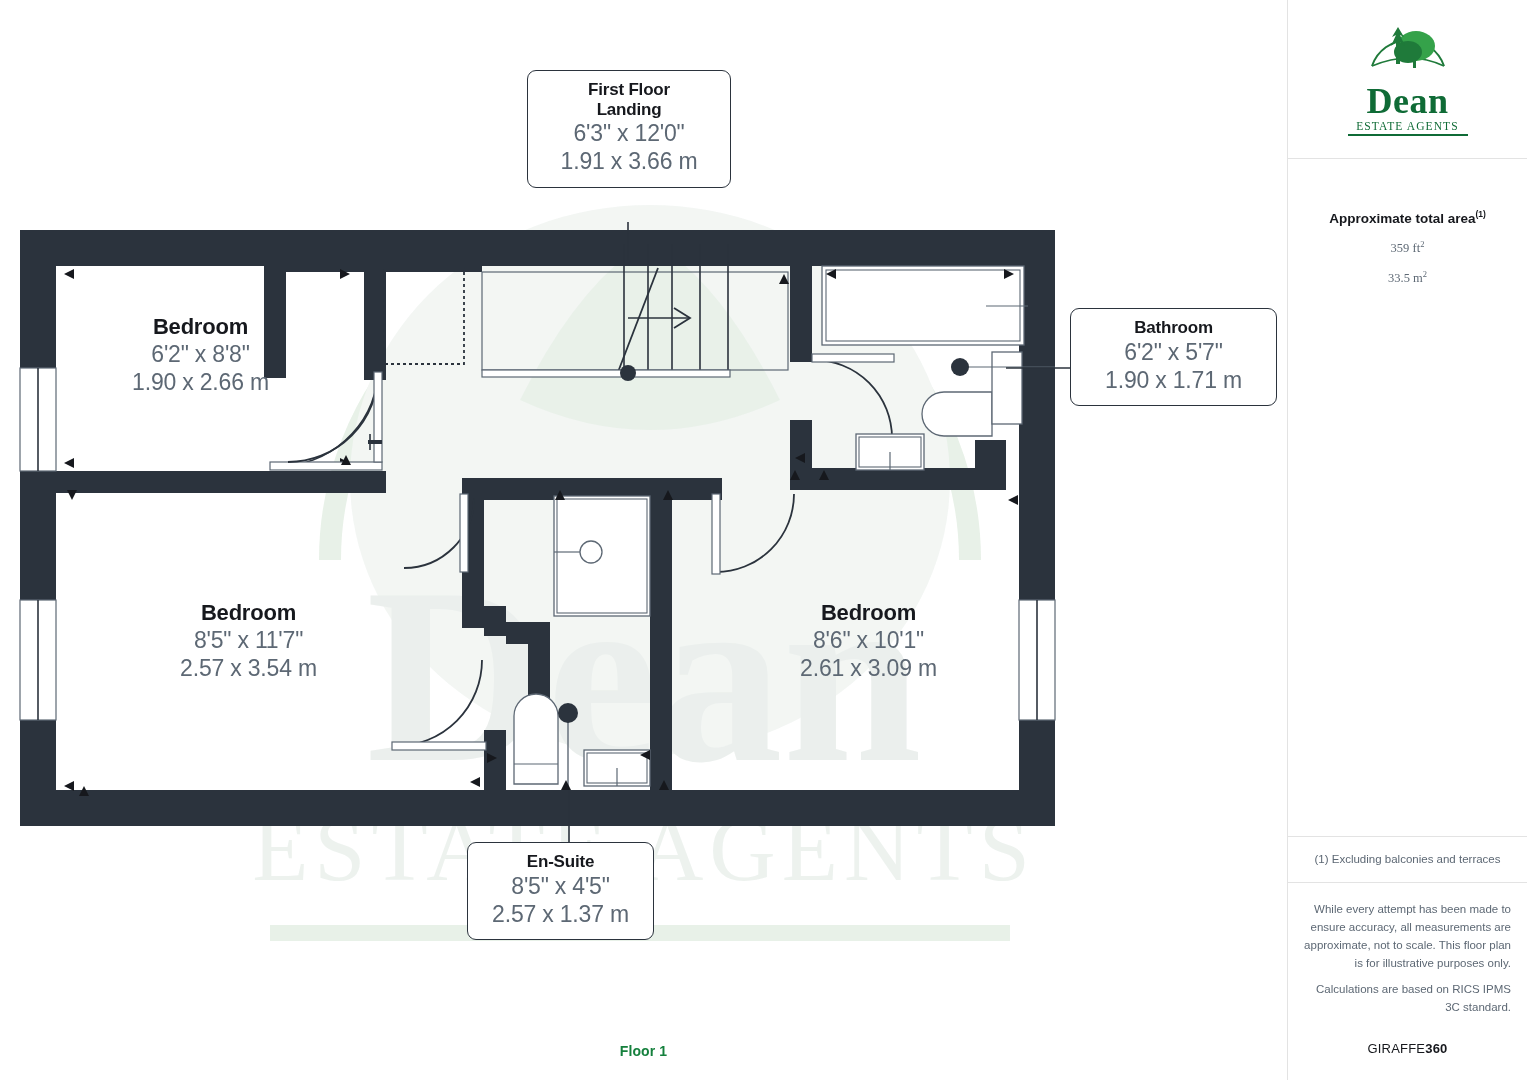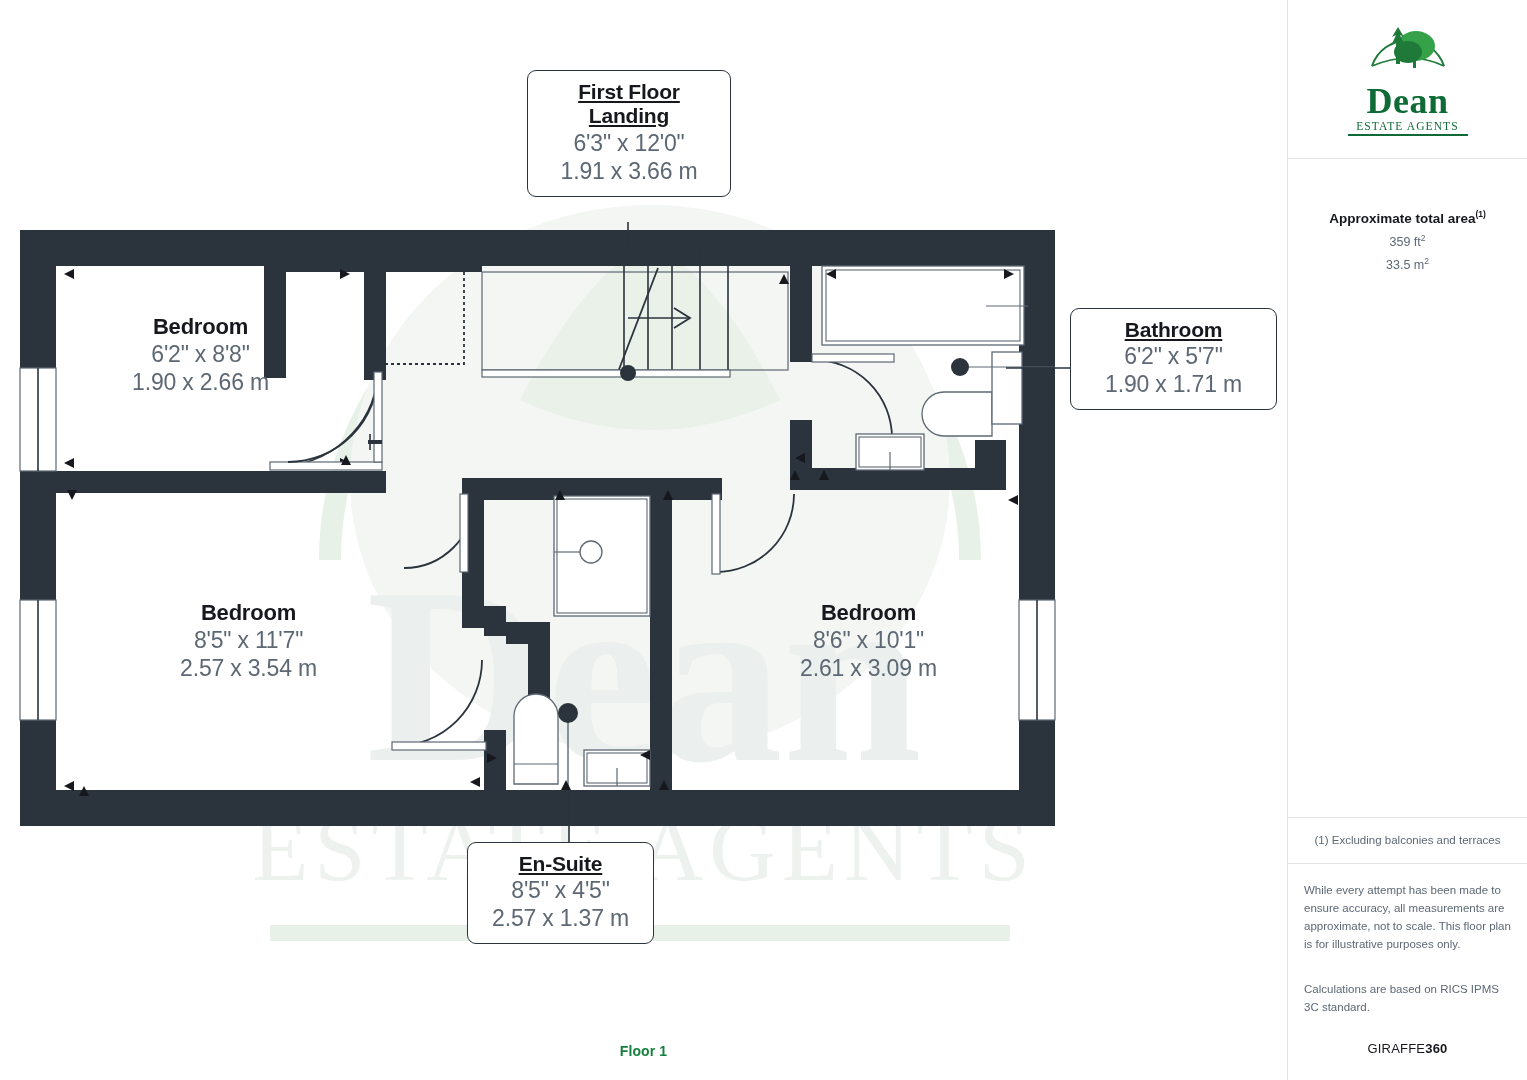--- a/index.html
+++ b/index.html
@@ -33,22 +33,22 @@
   .callout {
     position: absolute;
     background: #fff;
     border: 1.6px solid #2b333d;
     border-radius: 9px;
     text-align: center;
     padding: 9px 14px 11px;
     z-index: 6;
   }
   .callout .c-title {
-    font-size: 21px; font-weight: 700; color: #16181d;
-    line-height: 1.16; letter-spacing: -.2px; white-space: pre-line; text-decoration: underline;
+    font-size: 17px; font-weight: 700; color: #16181d;
+    line-height: 1.16; letter-spacing: -.2px; white-space: pre-line;
   }
   .callout .c-dim {
     font-size: 23px; color: #5d6874; line-height: 1.22;
     letter-spacing: -.2px; white-space: nowrap;
   }
 
   
   .roomlabel { position: absolute; text-align: center; z-index: 5; }
   .roomlabel .c-title {
     font-size: 22px; font-weight: 700; color: #16181d;
@@ -78,34 +78,34 @@
   .logo-sub {
     font-family: "Liberation Serif", serif;
     font-size: 11.5px; color: #0f6b36; letter-spacing: 1.1px;
     padding-bottom: 2px; border-bottom: 2px solid #0f6b36;
     margin-top: 1px;
   }
 
   .sb-area-cell { padding: 30px 12px 0; text-align: center; }
   .area-title { font-size: 13.5px; font-weight: 700; color: #16181d; margin-top: 20px; }
   .area-title sup { font-size: 8.5px; }
-  .area-val { font-size: 12.5px; color: #5d6874; margin-top: 7px; }
+  .area-val { font-size: 12.5px; color: #5d6874; margin-top: 13px; font-family: Liberation Serif, serif; }
   .area-val sup { font-size: 8.5px; }
 
   .sb-spacer { flex: 1 1 auto; }
 
   .sb-note-cell {
     padding: 14px 14px 14px;
     text-align: center; font-size: 11.5px; color: #5d6874; line-height: 1.5;
   }
   .sb-disc-cell {
     padding: 18px 16px 10px;
-    text-align: left; font-size: 11.5px; color: #5d6874; line-height: 1.55;
-  }
-  .sb-disc-cell p + p { margin-top: 28px; }
+    text-align: right; font-size: 11.5px; color: #5d6874; line-height: 1.55;
+  }
+  .sb-disc-cell p + p { margin-top: 9px; }
   .brand {
     text-align: center; font-size: 13px; color: #16181d;
     letter-spacing: .2px; padding: 14px 0 24px;
   }
   .brand b { font-weight: 700; }
 </style>
 </head>
 <body>
 
 <div id="app">

